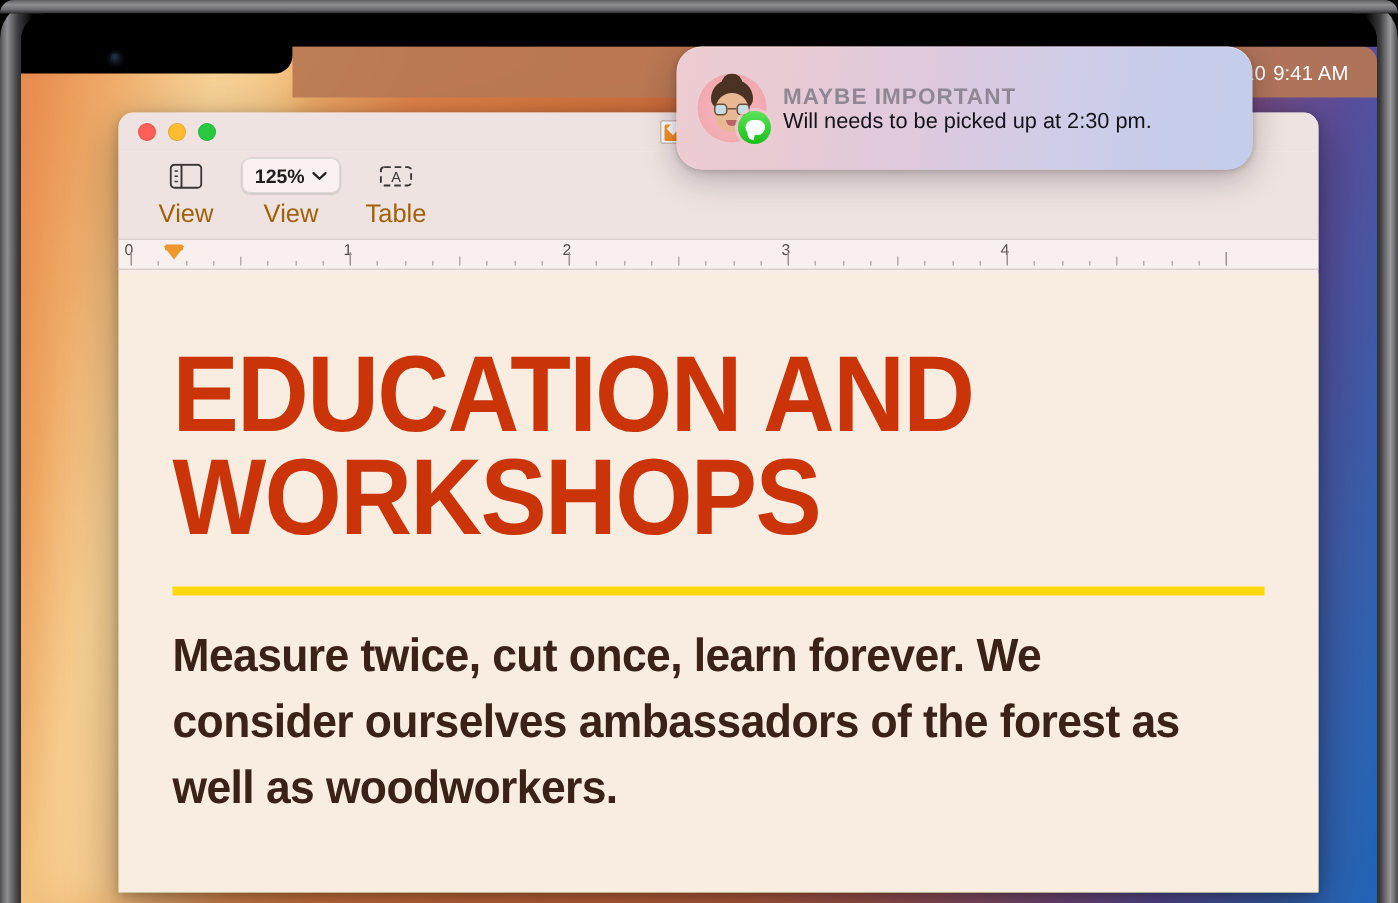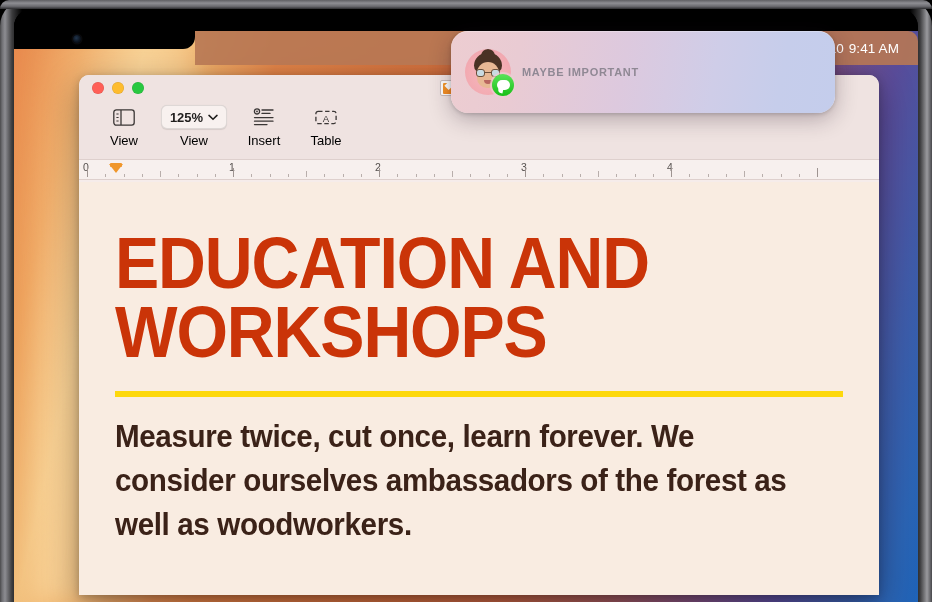--- a/index.html
+++ b/index.html
@@ -75,21 +75,21 @@
     background:linear-gradient(135deg,#f59a28 0%,#f3861f 100%); border-radius:1px;}
   #docicon:before{ content:""; position:absolute; right:1px; top:1px; width:6px; height:7px;
     background:#fff; transform:rotate(45deg); z-index:2;}
 
   
   #toolbar{ height:58px; background:#efe3e1; display:flex; align-items:flex-start;
     padding-left:14px; gap:0; }
   .tb{ width:62px; display:flex; flex-direction:column; align-items:center; gap:3px; padding-top:3px;}
   .tb.wide{ width:78px;text-align:center; }
   .tb .ic{ height:26px; display:flex; align-items:center; justify-content:center; }
-  .tb .lb{ font-size:13px; color:#000000; }
+  .tb .lb{ font-size:17px; color:#a16207; }
   #zoombtn{ display:flex; align-items:center; gap:5px; height:24px; padding:0 8px;
     background:#f8f1ef; border:.5px solid rgba(0,0,0,.10); border-radius:6px;
     box-shadow:0 .5px 1px rgba(0,0,0,.10); font-size:13px; font-weight:bold; color:#201e1d; }
 
   
   #ruler{ height:21px; background:#f7f0ee; border-top:.5px solid #ded0cd;
     border-bottom:.5px solid #ded0cd; position:relative; overflow:hidden; }
   .rnum{ position:absolute; top:1px; font-size:10.5px; color:#55504e; }
   .tick{ position:absolute; bottom:2px; width:1px; background:#b8aeab; }
   .tick.maj{ height:9px; background:#9e9491; }
@@ -134,21 +134,21 @@
   .lens.l{ left:0; } .lens.r{ right:0; }
   .bridge{ position:absolute; left:9px; top:3px; width:6px; height:1.4px; background:#6b4f3a;}
   .mouth{ position:absolute; left:19px; top:31px; width:8px; height:4px; border-radius:0 0 5px 5px; background:#b9655f;}
   #badge{ position:absolute; right:-3px; bottom:-1px; width:22px; height:22px; border-radius:50%;
     background:linear-gradient(180deg,#5ce35a 0%,#17c017 100%);
     box-shadow:0 0 0 2px rgba(236,205,211,.75); display:flex; align-items:center; justify-content:center;}
   #bubble{ width:13px; height:10px; background:#fff; border-radius:5px; position:relative; }
   #bubble:after{ content:""; position:absolute; left:1px; bottom:-3px; width:5px; height:5px;
     background:#fff; border-radius:0 0 0 4px; transform:rotate(12deg);}
   #ntext{ flex:1; min-width:0; }
-  #nhdr{ font-size:11px; font-weight:bold; letter-spacing:.7px; color:#8f8894; }
+  #nhdr{ font-size:15px; font-weight:bold; letter-spacing:.7px; color:#8f8894; }
   #nname{ font-size:14.5px; font-weight:bold; color:#14131a; margin-top:1px; }
   #nmsg{ font-size:14.5px; color:#14131a; margin-top:0px; }
 </style>
 </head>
 <body>
 
 <div id="frame">
   <div class="frame-edge"></div>
   <div class="frame-top"></div>
 
@@ -257,34 +257,20 @@
               <span>125%</span>
               <svg width="10" height="7" viewBox="0 0 10 7">
                 <path d="M1 1.4L5 5.2 9 1.4" fill="none" stroke="#201e1d" stroke-width="1.5" stroke-linecap="round"></path>
               </svg>
             </div>
           </div>
           <div class="lb">View</div>
         </div>
 
 
-        <div class="tb">
-          <div class="ic">
-            <svg width="22" height="18" viewBox="0 0 22 18">
-              <circle cx="4" cy="3.4" r="2.6" fill="none" stroke="#3a3635" stroke-width="1.3"></circle>
-              <circle cx="4" cy="3.4" r=".9" fill="#3a3635"></circle>
-              <line x1="9" y1="2" x2="20" y2="2" stroke="#3a3635" stroke-width="1.3" stroke-linecap="round"></line>
-              <line x1="9" y1="5.4" x2="17" y2="5.4" stroke="#3a3635" stroke-width="1.3" stroke-linecap="round"></line>
-              <line x1="1.5" y1="9.6" x2="20" y2="9.6" stroke="#3a3635" stroke-width="1.3" stroke-linecap="round"></line>
-              <line x1="1.5" y1="13.2" x2="20" y2="13.2" stroke="#3a3635" stroke-width="1.3" stroke-linecap="round"></line>
-              <line x1="1.5" y1="16.6" x2="14" y2="16.6" stroke="#3a3635" stroke-width="1.3" stroke-linecap="round"></line>
-            </svg>
-          </div>
-          <div class="lb">Insert</div>
-        </div>
 
 
 
         <div class="tb">
           <div class="ic">
             <svg width="22" height="17" viewBox="0 0 22 17">
               <rect x=".9" y="2.4" width="20.2" height="12.2" rx="2.2" fill="none" stroke="#3a3635" stroke-width="1.3" stroke-dasharray="4.4 2.6"></rect>
               <text x="11" y="12.6" font-size="9.6" font-family="Liberation Sans, sans-serif" fill="#3a3635" text-anchor="middle">A</text>
             </svg>
           </div>
@@ -367,18 +353,19 @@
                 <div class="lens r"></div>
             </div>
             <div class="mouth"></div>
           </div>
           <div id="badge">
             <div id="bubble"></div>
           </div>
         </div>
         <div id="ntext">
           <div id="nhdr">MAYBE IMPORTANT</div>
+          <div id="nmsg">Will needs to be picked up at 2:30 pm.</div>
         </div>
       </div>
     </div>
 
   </div>
 </div>
 
 </body></html>

